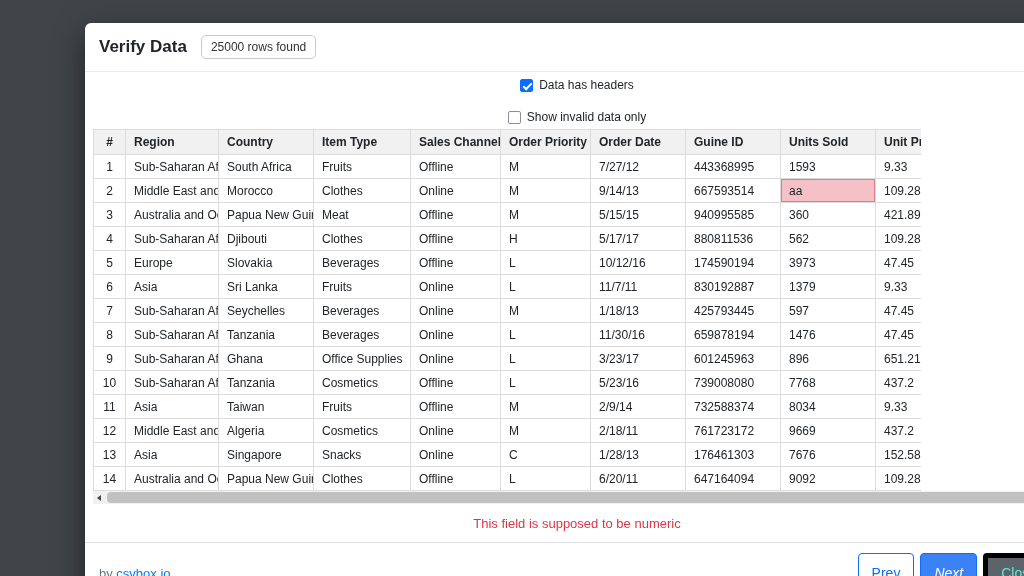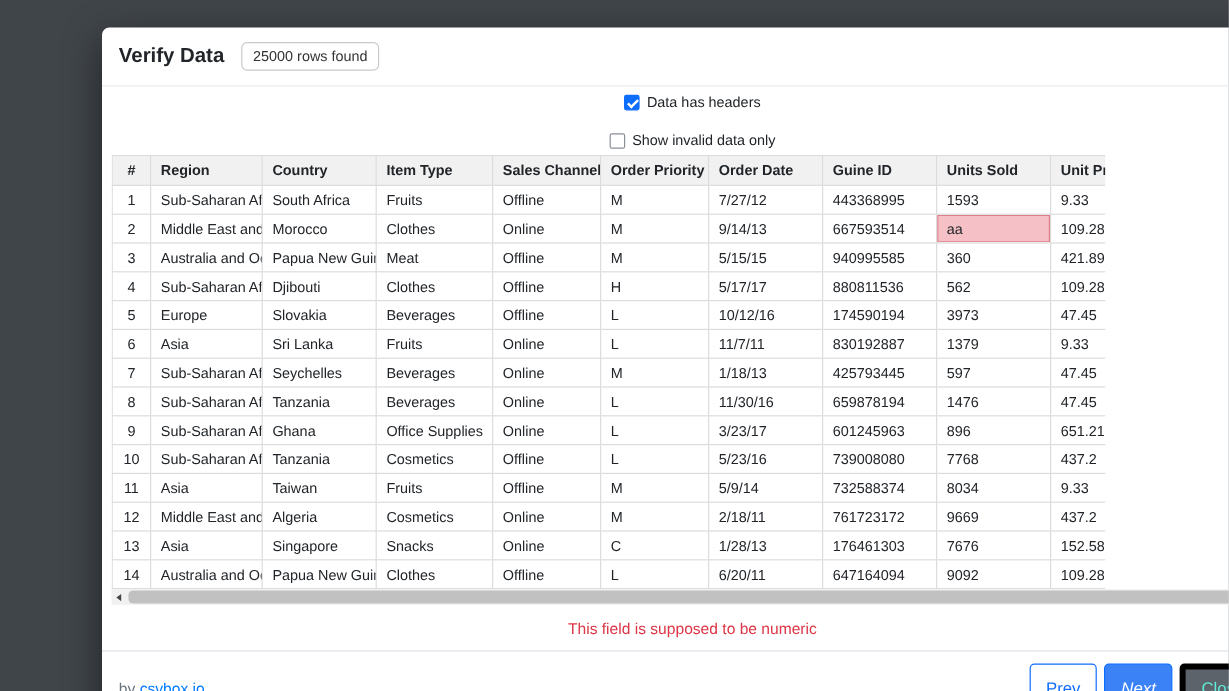--- a/index.html
+++ b/index.html
@@ -270,21 +270,21 @@
               <td>7768</td>
               <td>437.2</td>
             </tr>
             <tr>
               <td class="c-num">11</td>
               <td>Asia</td>
               <td>Taiwan</td>
               <td>Fruits</td>
               <td>Offline</td>
               <td>M</td>
-              <td>5/9/14</td>
+              <td>2/9/14</td>
               <td>732588374</td>
               <td>8034</td>
               <td>9.33</td>
             </tr>
             <tr>
               <td class="c-num">12</td>
               <td>Middle East and N</td>
               <td>Algeria</td>
               <td>Cosmetics</td>
               <td>Online</td>

